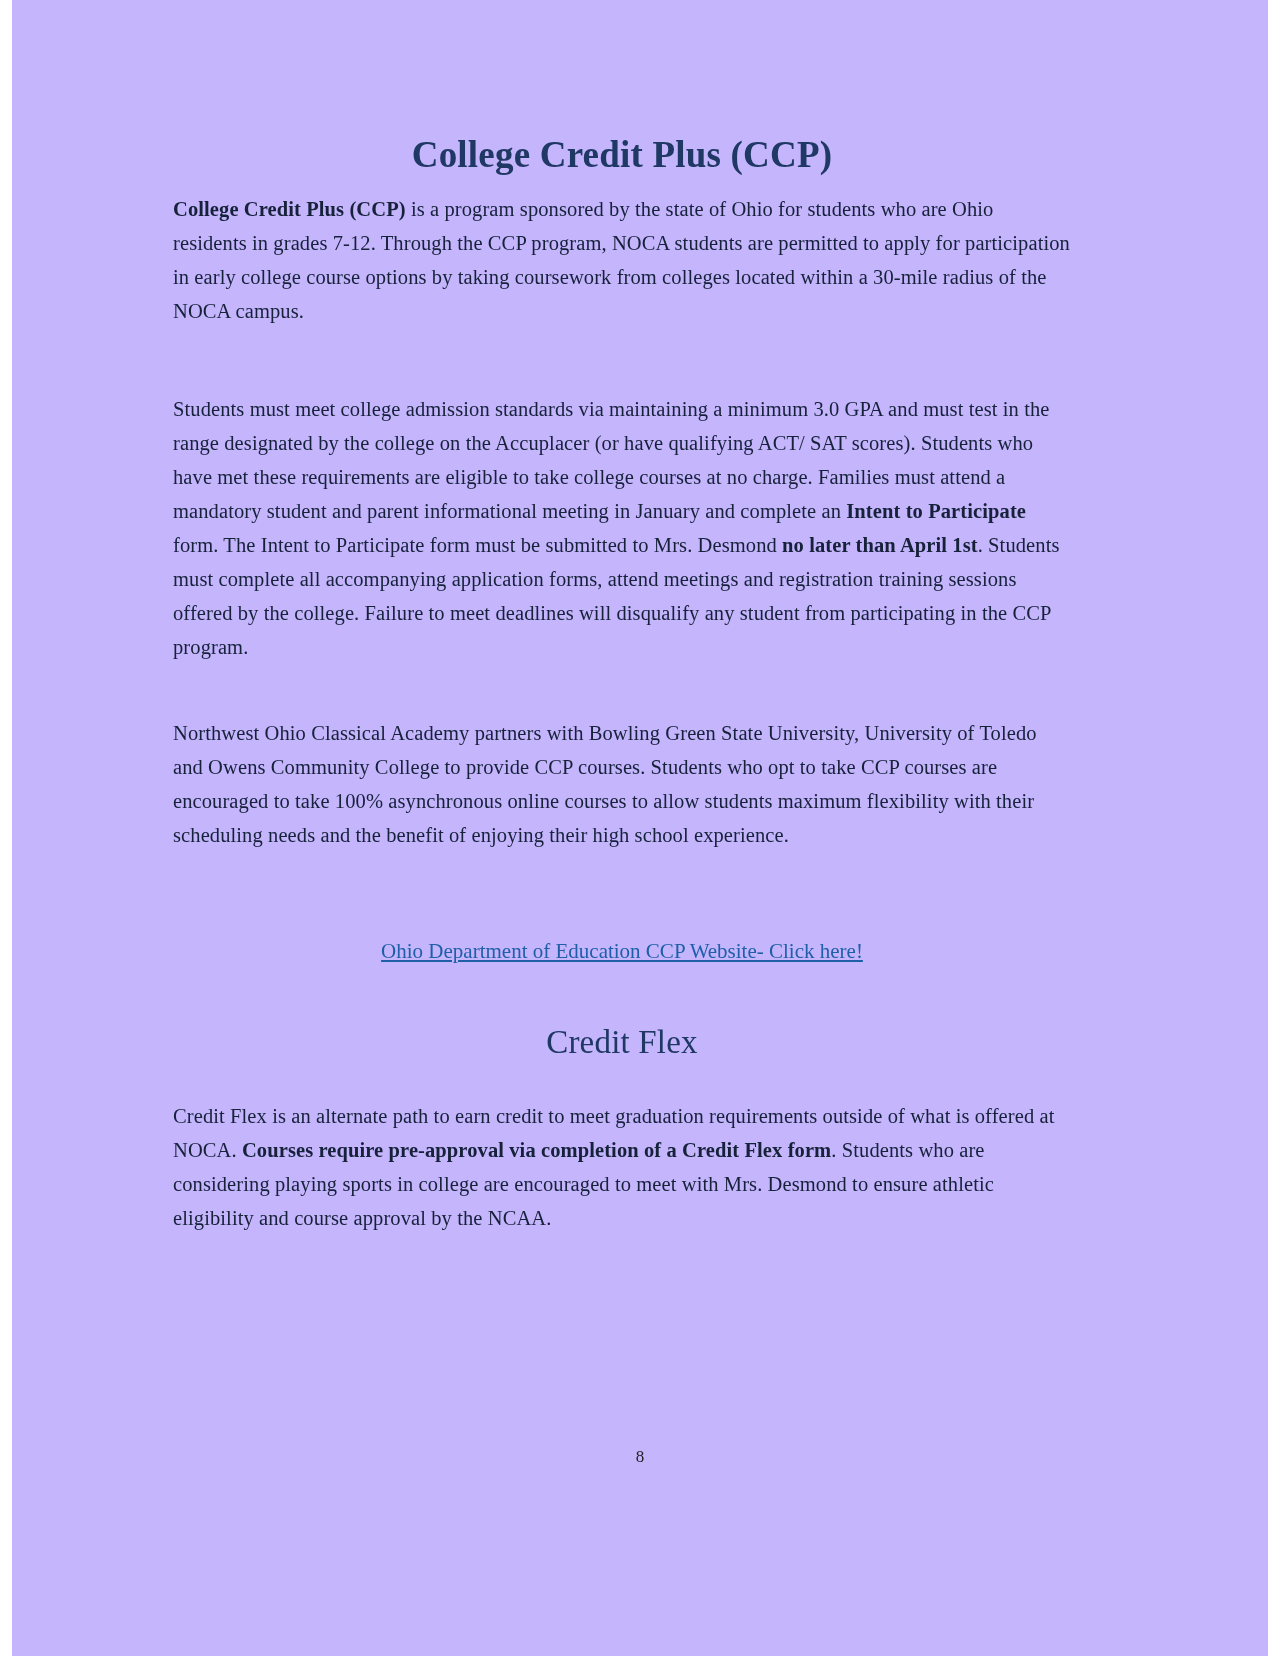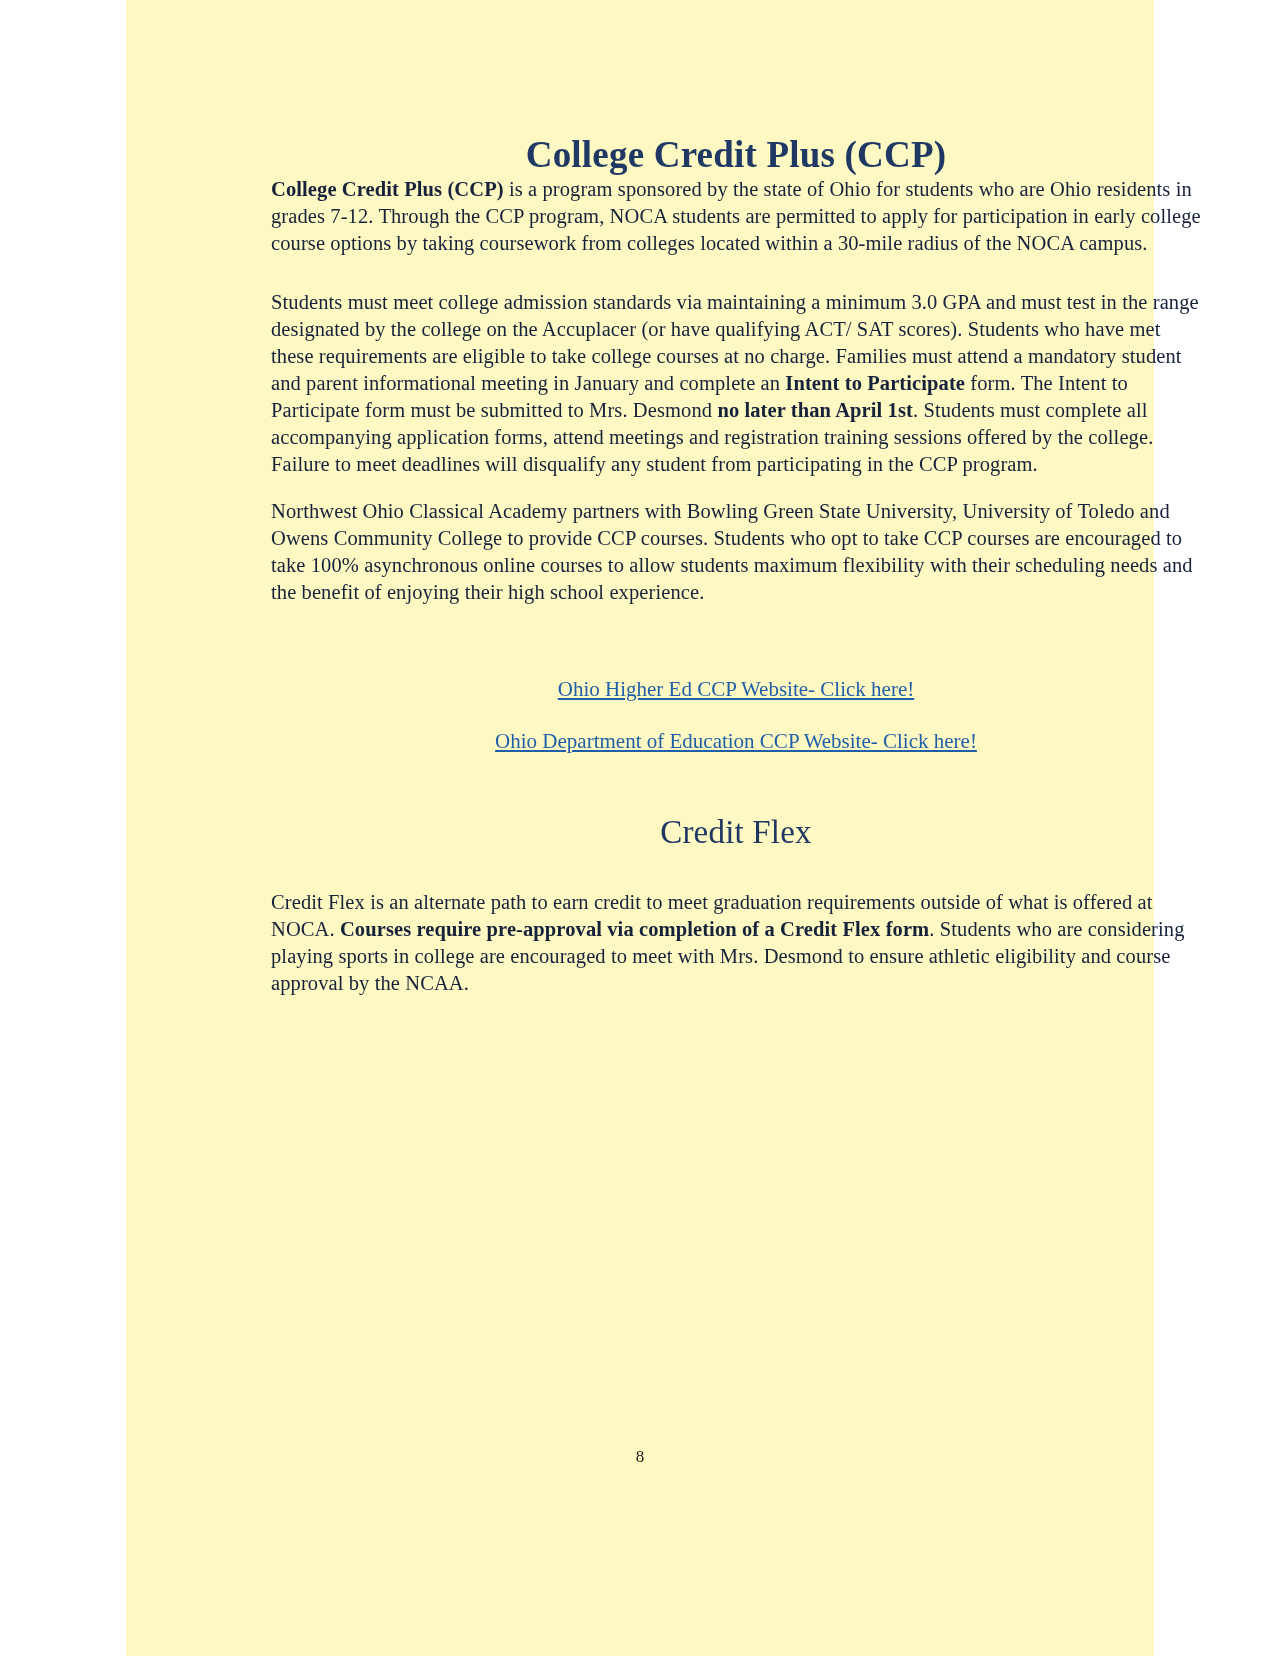--- a/index.html
+++ b/index.html
@@ -2,24 +2,24 @@
 <html><head>
 <meta charset="utf-8">
 <style>
   html, body {
     margin: 0;
     padding: 0;
     background: #ffffff;
   }
   .page {
     position: relative;
-    width: 1028px;
+    width: 1256px;
     height: 1656px;
     margin: 0 auto;
-    background: #fef9c3;
+    background: #c4b5fd;
     font-family: "Liberation Serif", serif;
     color: #1a1a2e;
     box-sizing: border-box;
   }
   .content {
     position: absolute;
     left: 145px;
     top: 0;
     width: 930px;
   }
@@ -38,23 +38,23 @@
     font-size: 33px;
     font-weight: normal;
     color: #1F3864;
     text-align: center;
     margin: 0;
     padding-top: 36px;
     letter-spacing: 0.2px;
   }
   p.para {
     font-size: 20.5px;
-    line-height: 27px;
+    line-height: 34px;
     color: #16213a;
-    margin: 0;
+    margin: 16px;
     text-align: left;
     letter-spacing: 0.1px;
   }
   .gap-1 { height: 32px; }
   .gap-2 { height: 20px; }
   .gap-3 { height: 20px; }
   .gap-4 { height: 20px; }
   .gap-5 { height: 20px; }
   .first-para { margin-top: 48px; }
   b, .bold { font-weight: bold; }
@@ -101,23 +101,20 @@
     <p class="para">Northwest Ohio Classical Academy partners with Bowling Green State University, University of Toledo and Owens Community College to provide CCP courses. Students who opt to take CCP courses are encouraged to take 100% asynchronous online courses to allow students maximum flexibility with their scheduling needs and the benefit of enjoying their high school experience.</p>
 
     <div class="gap-3"></div>
 
 
     <div class="gap-4"></div>
 
 
     <div class="links">
       <div class="link-row">
-        <a href="#">Ohio Higher Ed CCP Website- Click here!</a>
-      </div>
-      <div class="link-row">
         <a href="#">Ohio Department of Education CCP Website- Click here!</a>
       </div>
     </div>
 
     <h2 class="doc-subtitle">Credit Flex</h2>
 
     <div class="gap-5"></div>
 
     <p class="para" style="margin-top:18px;"><span>Credit Flex is an alternate path to earn credit to meet graduation requirements outside of what is offered at NOCA. </span><b>Courses require pre-approval via completion of a Credit Flex form</b><span>. Students who are considering playing sports in college are encouraged to meet with Mrs. Desmond to ensure athletic eligibility and course approval by the NCAA.</span></p>
 

